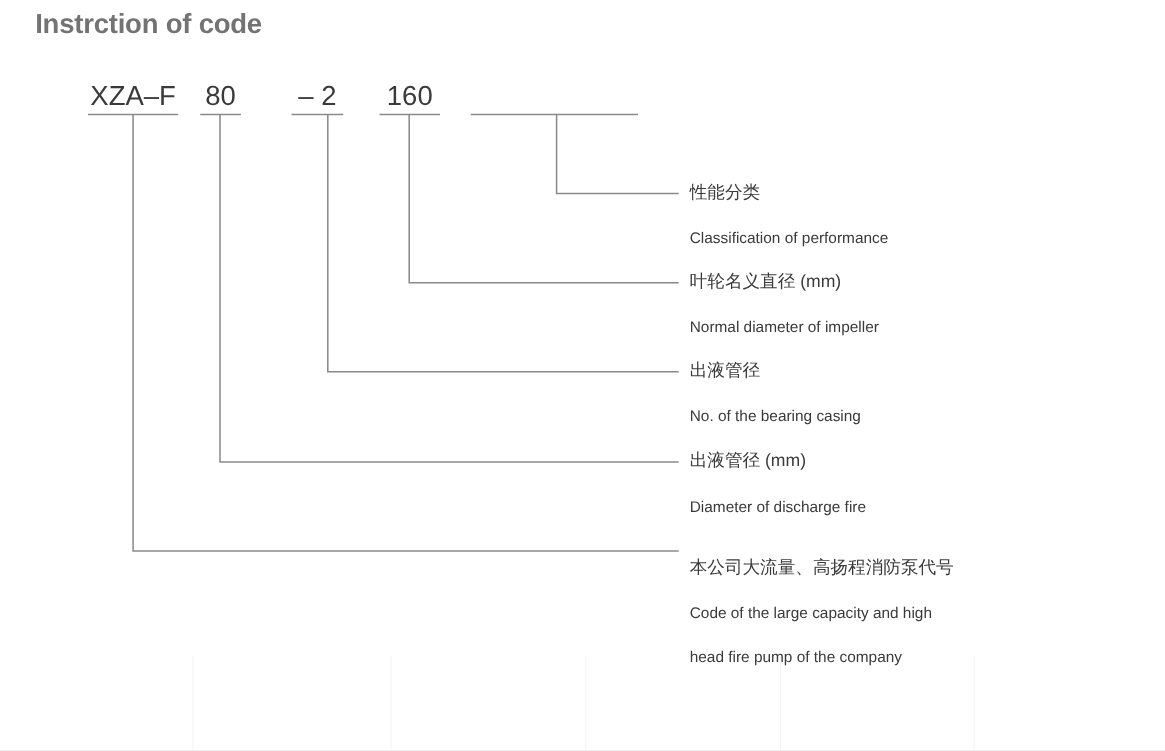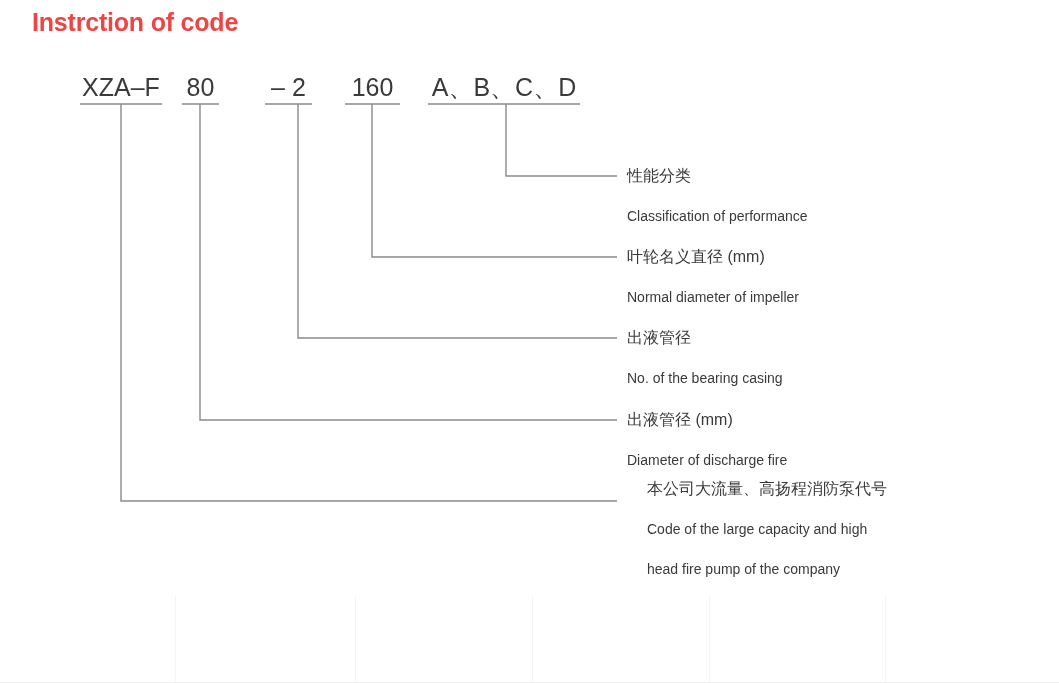--- a/index.html
+++ b/index.html
@@ -22,21 +22,21 @@
   }
 
   
   .title {
     position: absolute;
     left: 32px;
     top: 8px;
     font-size: 25px;
     font-weight: bold;
     letter-spacing: -0.2px;
-    color: #ef4444;
+    color: #737373;
     white-space: nowrap;
   }
 
   
   .code-row {
     position: absolute;
     left: 0;
     top: 72px;
     width: 912px;
     height: 34px;
@@ -117,21 +117,20 @@
 
 <div id="page-root">
 
   <div class="title">Instrction of code</div>
 
   <div class="code-row">
     <div class="code-seg" style="left: 80px; width: 82px;">XZA–F</div>
     <div class="code-seg" style="left: 182px; width: 37px;">80</div>
     <div class="code-seg" style="left: 265px; width: 47px;">– 2</div>
     <div class="code-seg" style="left: 345px; width: 55px;">160</div>
-    <div class="code-seg" style="left: 428px; width: 152px;">A、B、C、D</div>
   </div>
 
   <svg class="leaders" viewBox="0 0 1059 683" width="1059" height="683" preserveAspectRatio="none">
     <g id="underlines" stroke="#8a8a8a" stroke-width="1.4" fill="none">
         <line x1="80" y1="104" x2="162" y2="104"></line>
         <line x1="182" y1="104" x2="219" y2="104"></line>
         <line x1="265" y1="104" x2="312" y2="104"></line>
         <line x1="345" y1="104" x2="400" y2="104"></line>
         <line x1="428" y1="104" x2="580" y2="104"></line>
       </g>
@@ -157,21 +156,21 @@
   <div class="label-block" style="top: 325px;">
     <div class="label-cn">出液管径</div>
     <div class="label-en">No.  of the bearing casing</div>
   </div>
 
   <div class="label-block" style="top: 407px;">
     <div class="label-cn">出液管径 (mm)</div>
     <div class="label-en">Diameter of discharge fire</div>
   </div>
 
-  <div class="label-block" style="top: 476px; margin-left: 20px;">
+  <div class="label-block" style="top: 504px;">
     <div class="label-cn">本公司大流量、高扬程消防泵代号</div>
     <div class="label-en">Code of the large capacity and high</div>
     <div class="label-en">head fire pump of the company</div>
   </div>
 
   <div class="scan-seams">
     <div class="seam" style="left:175px"></div>
     <div class="seam" style="left:355px"></div>
     <div class="seam" style="left:532px"></div>
     <div class="seam" style="left:709px"></div>

